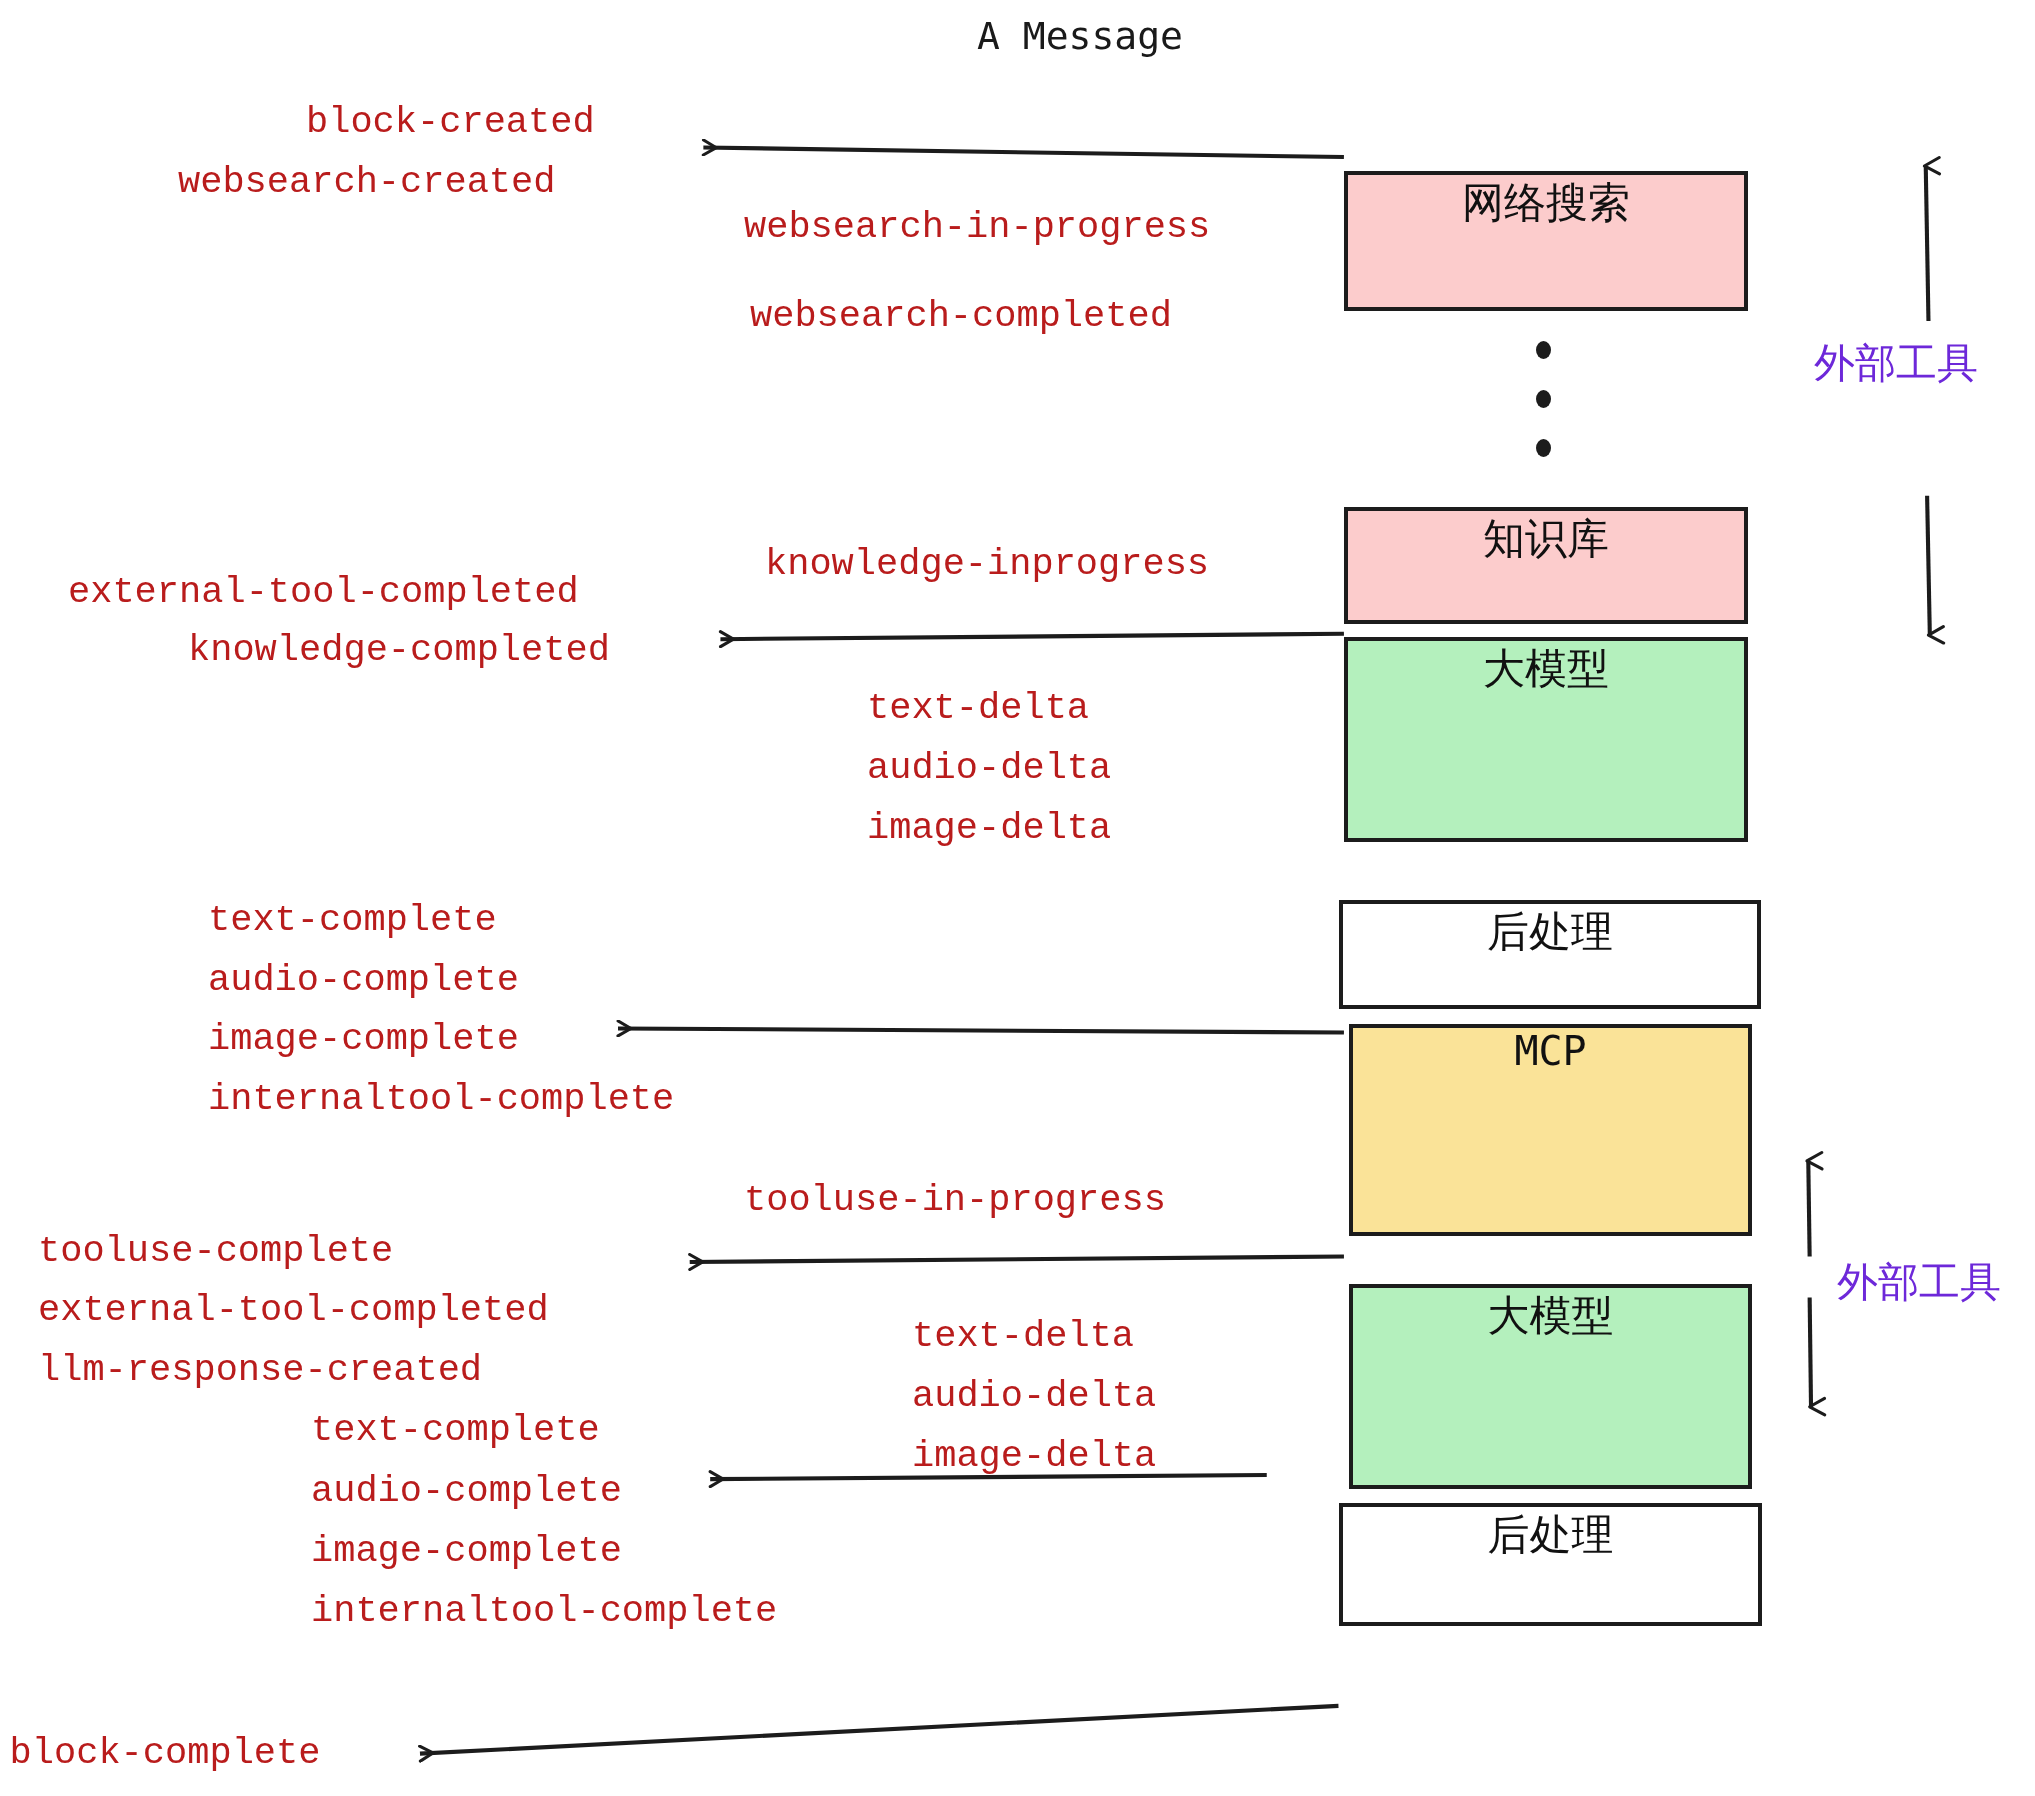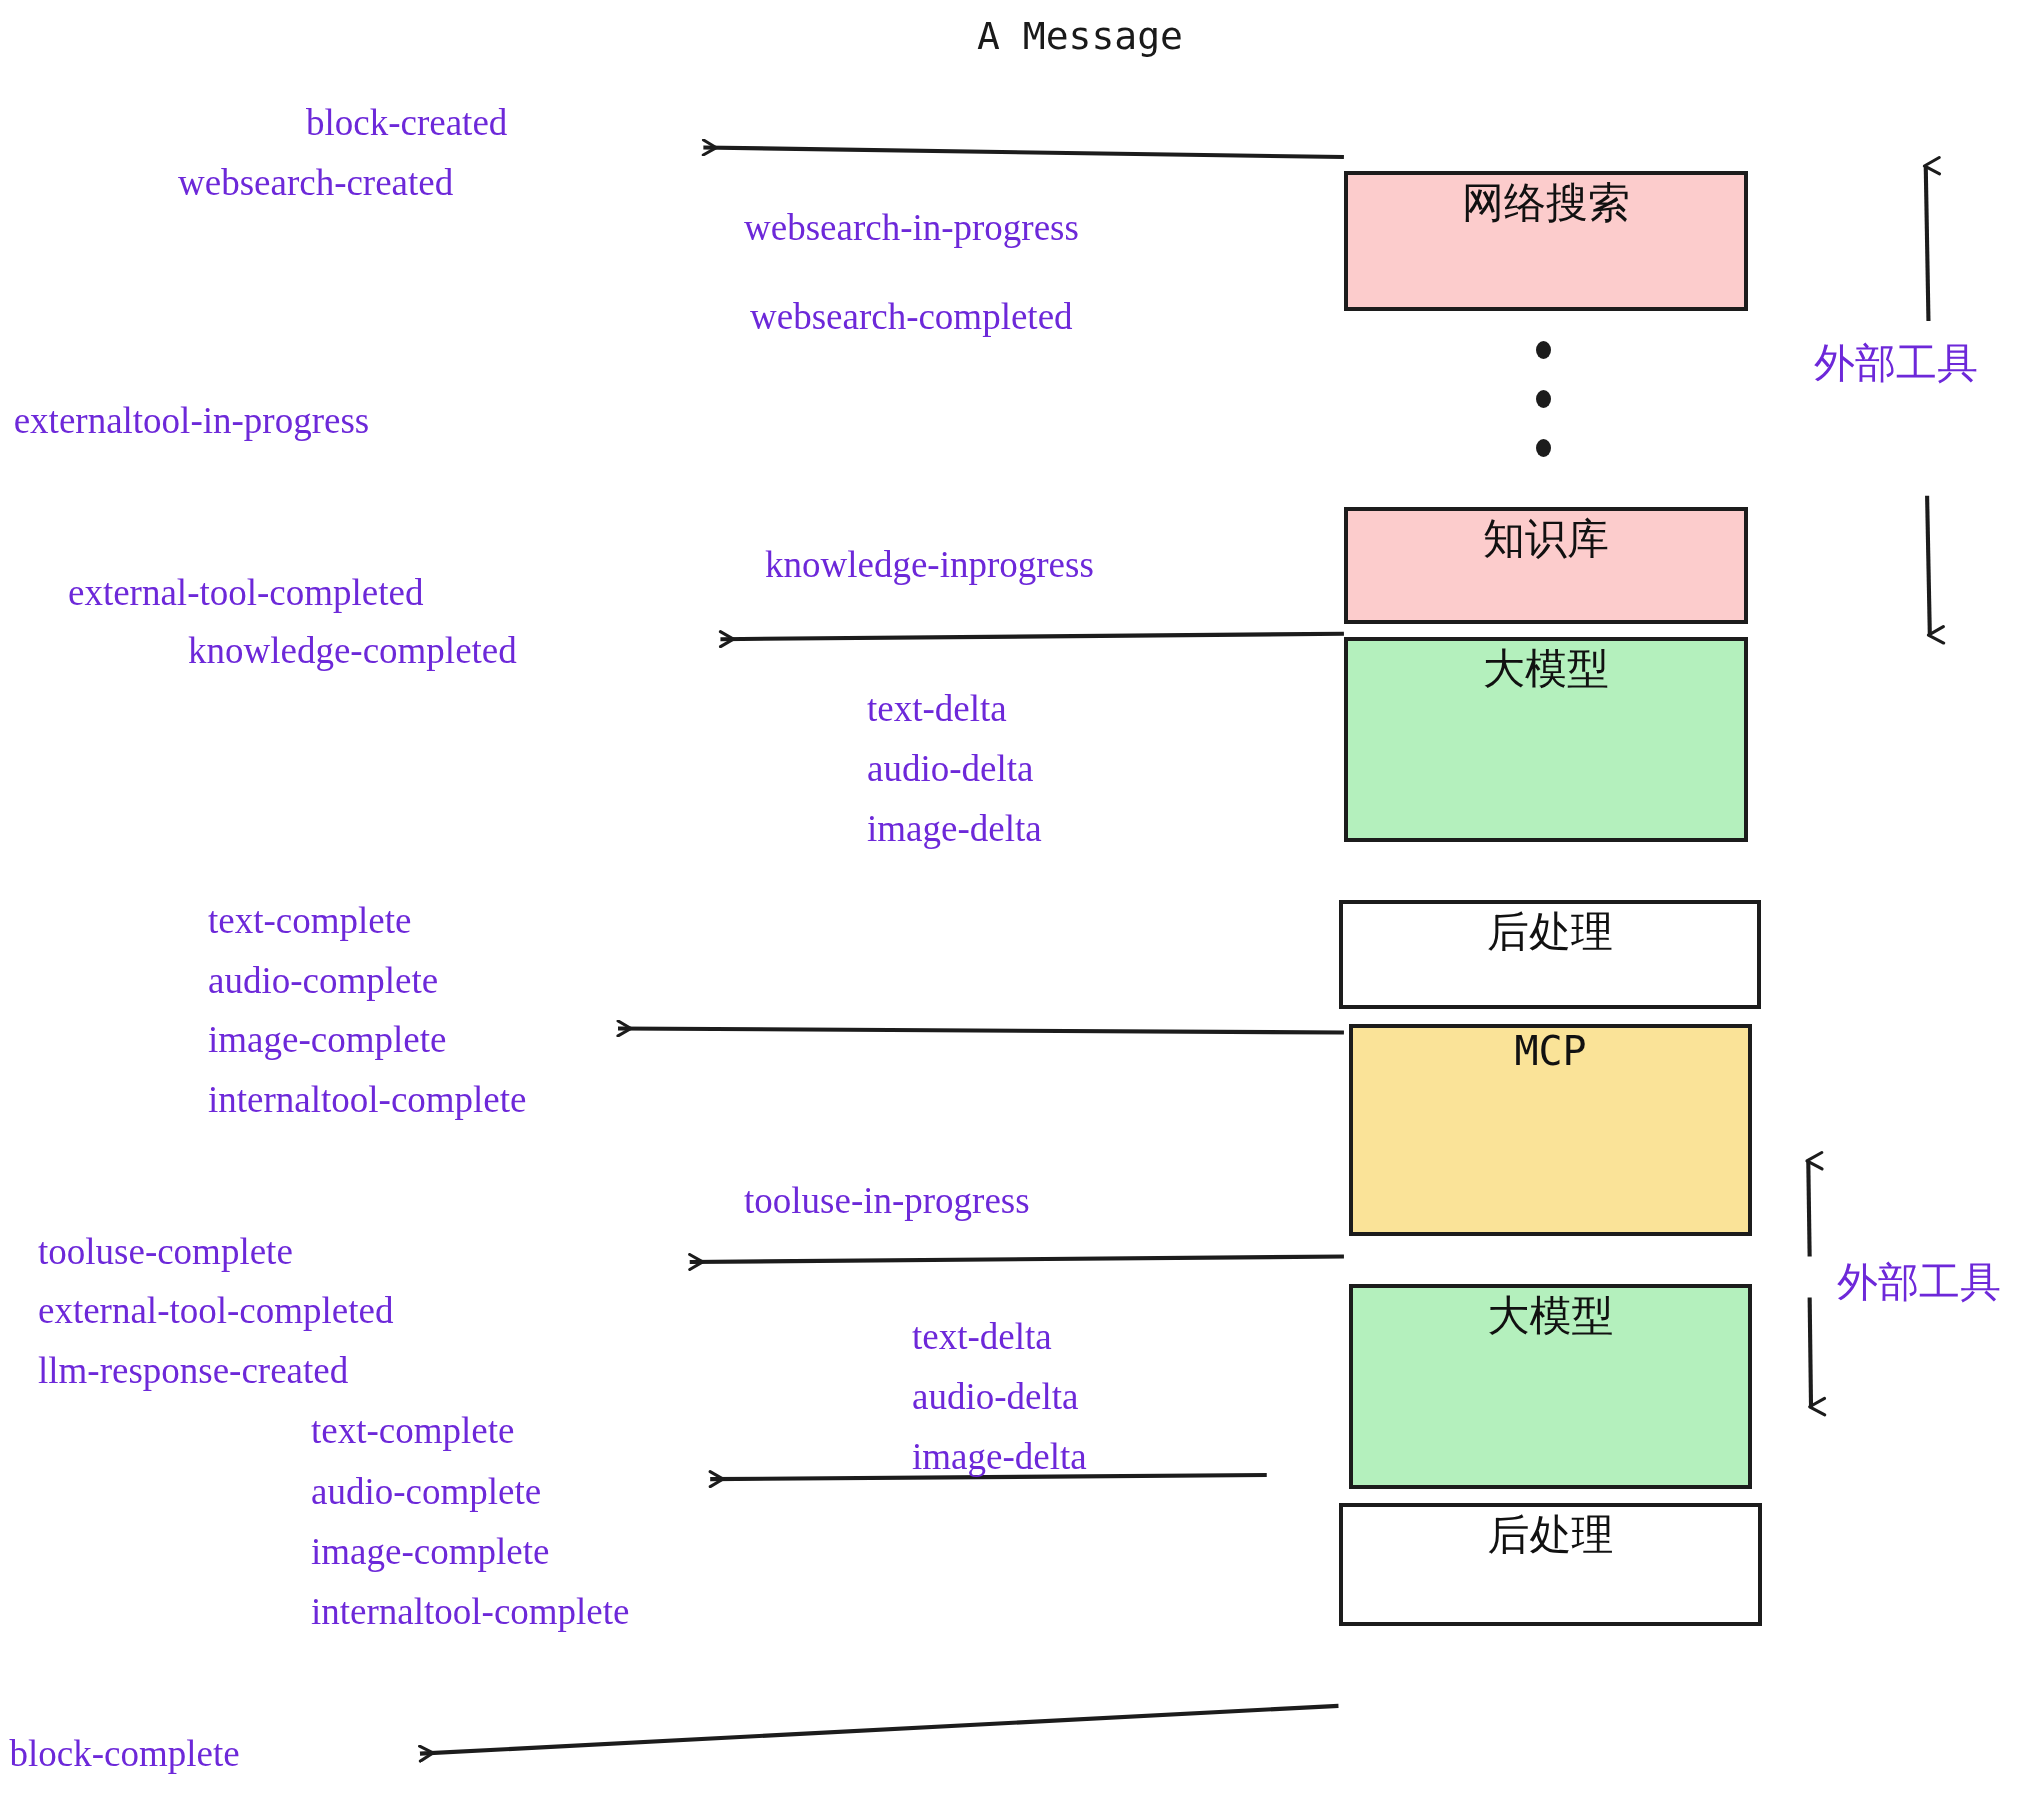--- a/index.html
+++ b/index.html
@@ -12,23 +12,23 @@
   }
   #stage {
     position: relative;
     width: 2035px;
     height: 1796px;
     background: #ffffff;
     overflow: hidden;
   }
   .evt {
     position: absolute;
-    font-family: Liberation Serif, serif;
+    font-family: Liberation Mono, monospace;
     font-size: 37px;
-    color: #6d28d9;
+    color: #b91c1c;
     white-space: nowrap;
     letter-spacing: 0px;
     line-height: 1;
   }
   .title {
     position: absolute;
     font-family: "DejaVu Sans Mono", "Liberation Mono", monospace;
     font-size: 38px;
     color: #1a1a1a;
     white-space: nowrap;
@@ -154,21 +154,20 @@
   <div class="side-label" style="left:1837px; top:1255px;">外部工具</div>
 
   <div class="evt" style="left:306px; top:104px;">block-created</div>
 
   <div class="evt" style="left:178px; top:164px;text-align:center;">websearch-created</div>
 
   <div class="evt" style="left:744px; top:209px;">websearch-in-progress</div>
 
   <div class="evt" style="left:750px; top:298px;">websearch-completed</div>
 
-  <div class="evt" style="left:13.7px; top:402px;">externaltool-in-progress</div>
 
   <div class="evt" style="left:765px; top:546px;">knowledge-inprogress</div>
 
   <div class="evt" style="left:68px; top:574px;">external-tool-completed</div>
 
   <div class="evt" style="left:188px; top:632px;">knowledge-completed</div>
 
   <div class="evt" style="left:867px; top:690px;">text-delta</div>
 
   <div class="evt" style="left:867px; top:750px;">audio-delta</div>

